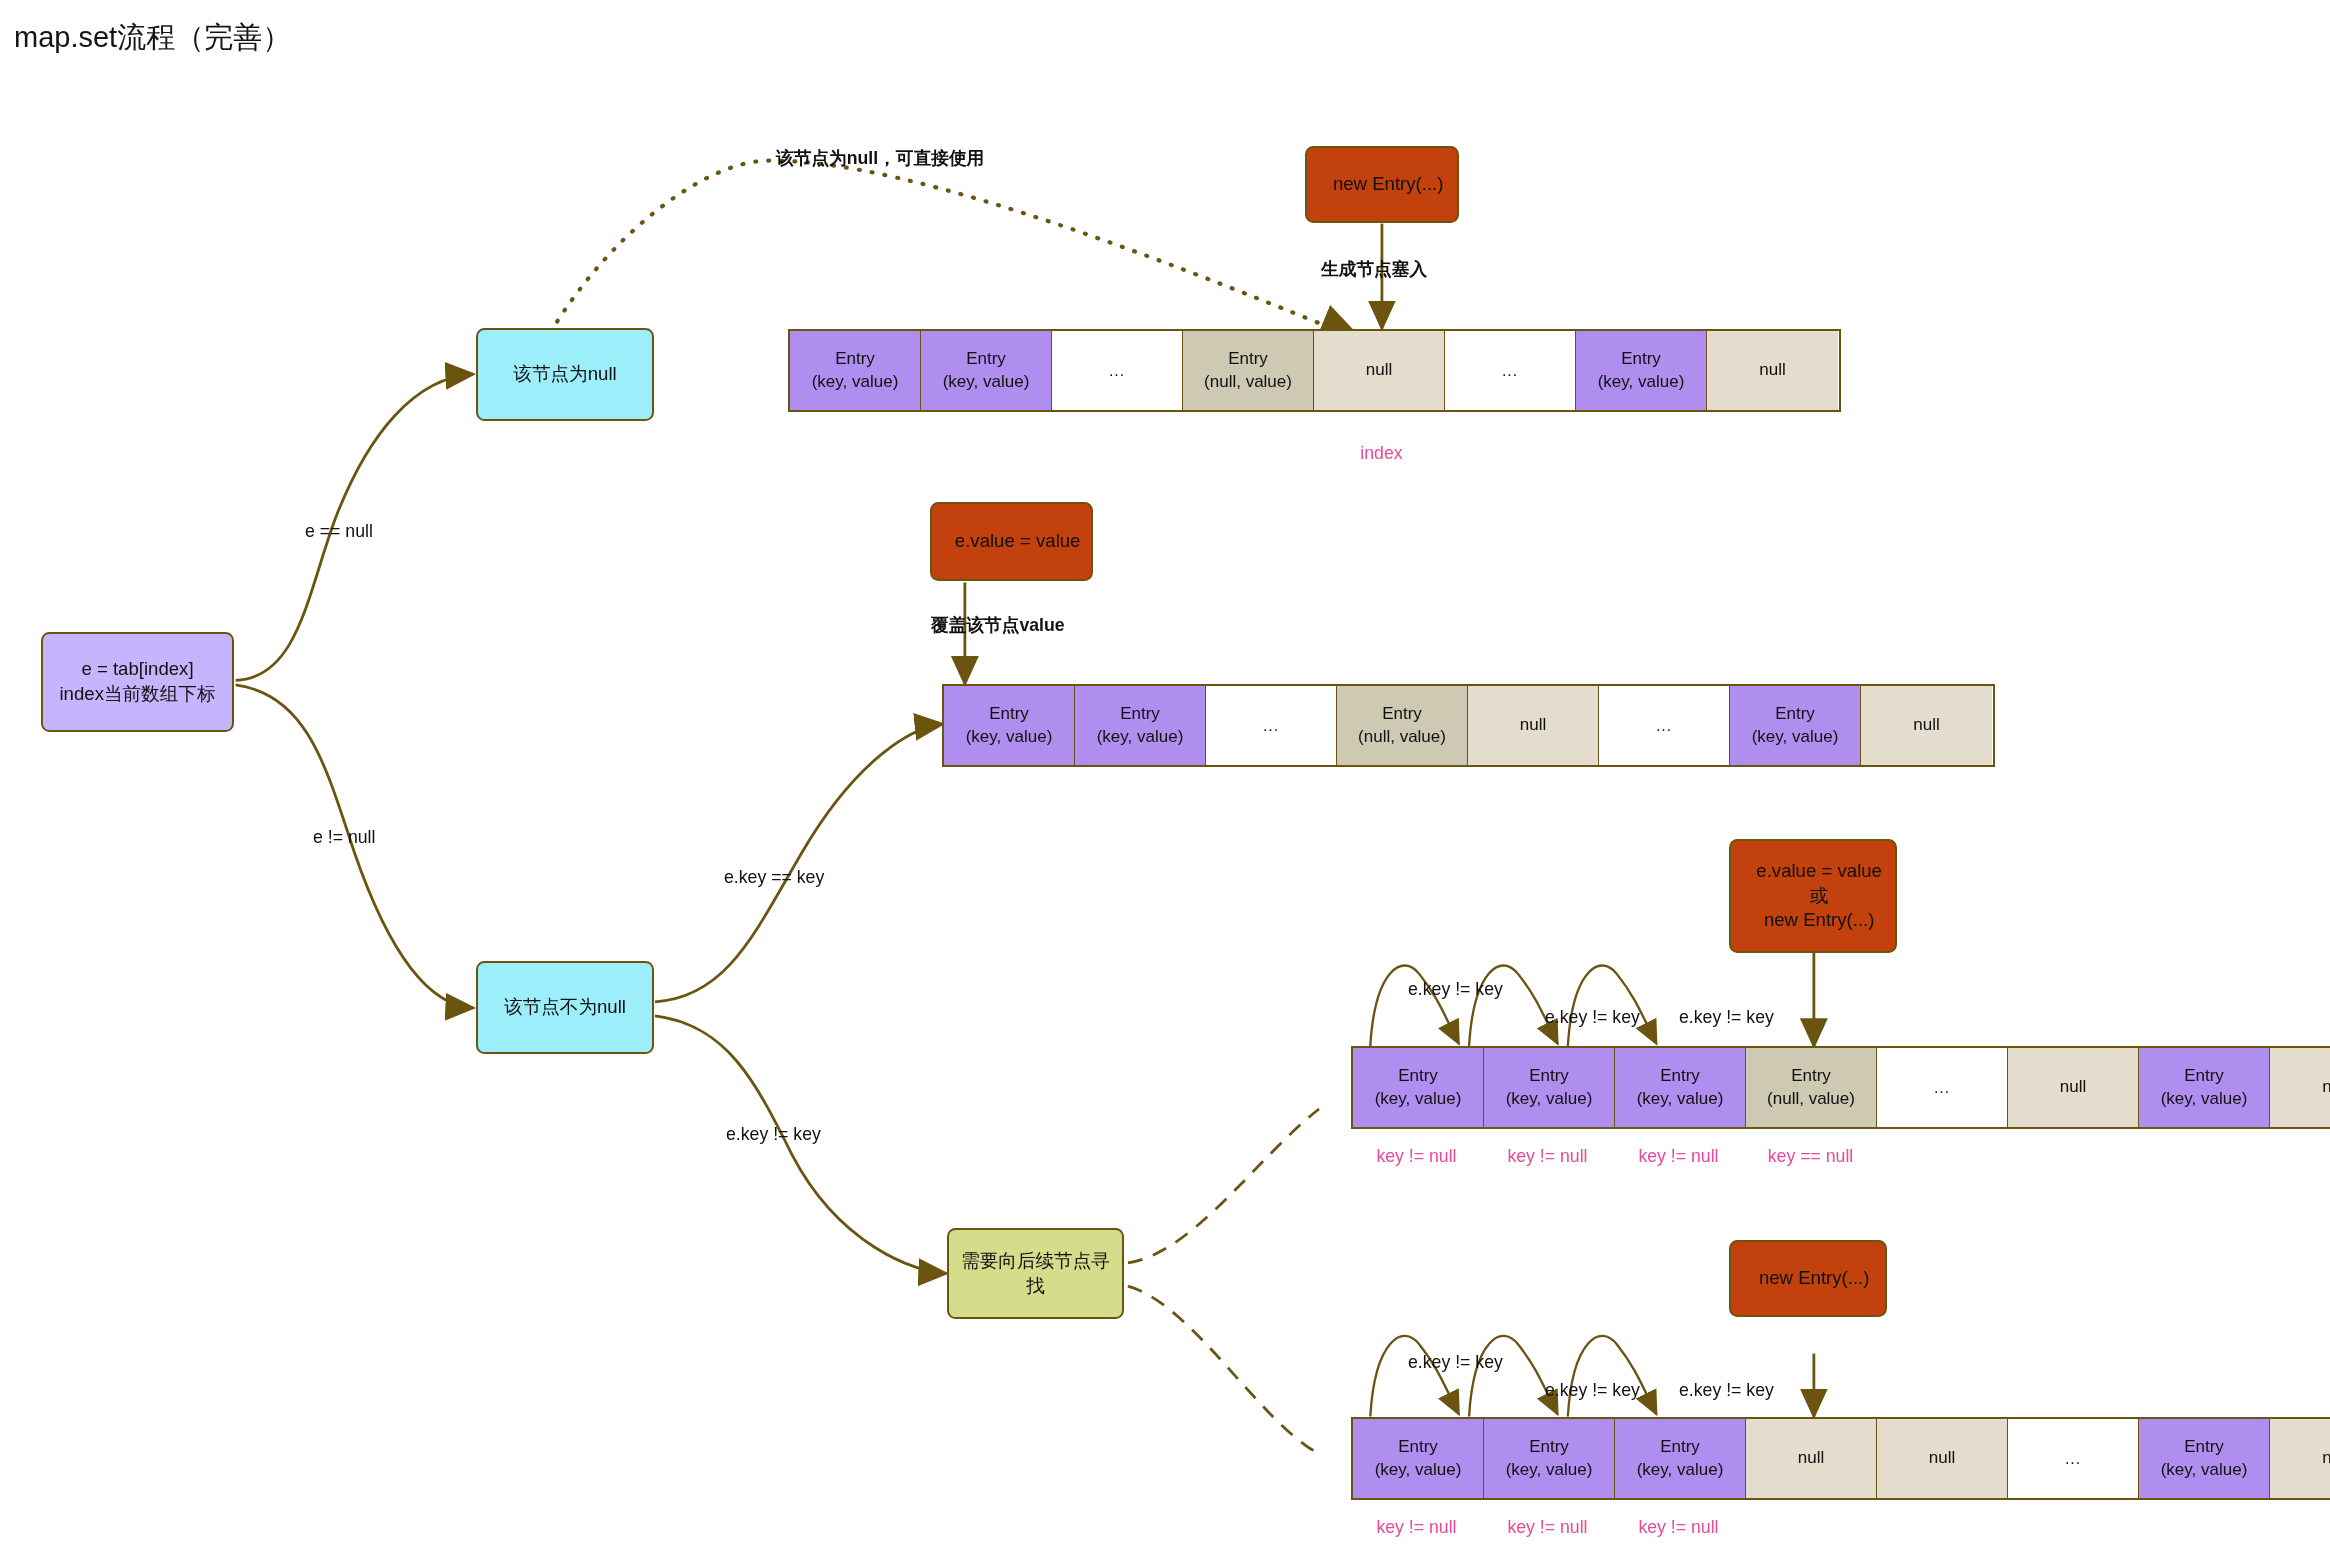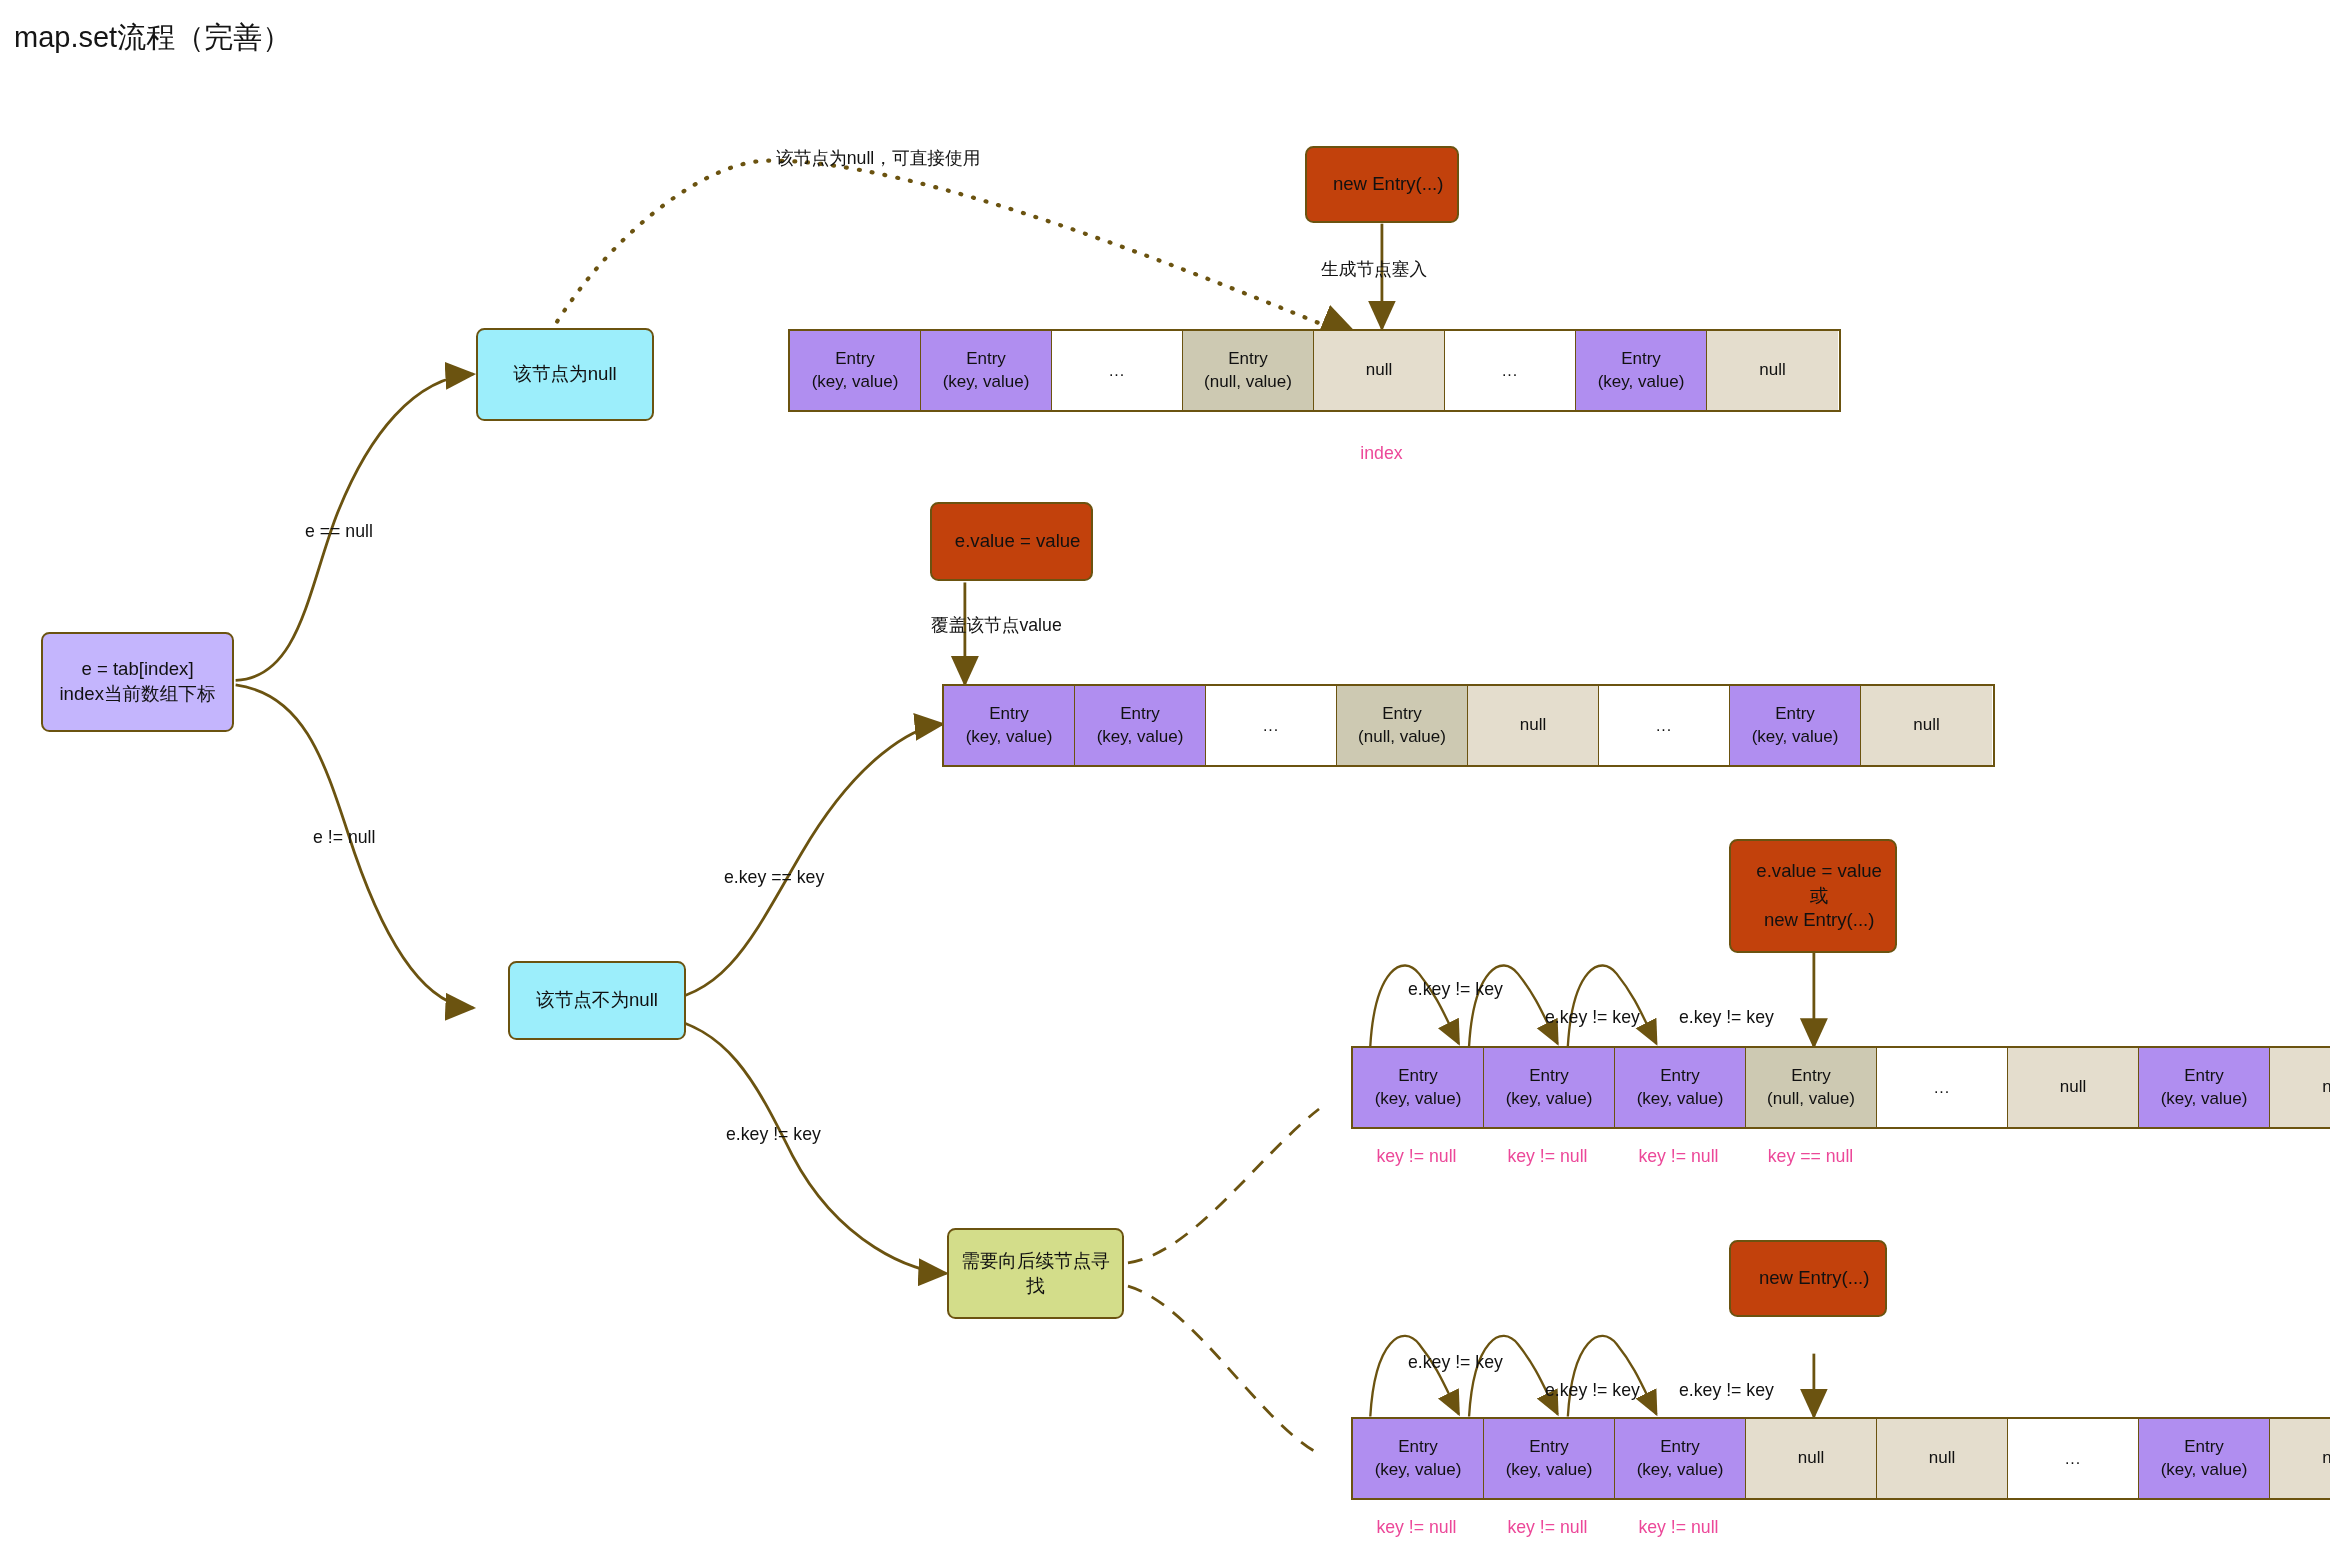--- a/index.html
+++ b/index.html
@@ -47,21 +47,21 @@
   .n-olive{background:#d3dd8a;}
 
   
   .elabel{
     position:absolute;
     font-size:17.7px;
     color:#111;
     white-space:nowrap;
     line-height:1.2;
   }
-  .elabel.cn{font-size:17.7px;}
+  .elabel.cn{font-size:17.7px;font-weight:bold;}
 
   
   .array{
     position:absolute;
     display:flex;
     box-sizing:border-box;
     border:2.8px solid #6b5310;
     background:#fff;
   }
   .cell{
@@ -147,21 +147,21 @@
     <span class="lbl">
       <span>e = tab[index]</span><br>
       <span>index当前数组下标</span>
     </span>
   </div>
 
   <div class="node n-cyan" style="left:476px;top:328px;width:178px;height:93px;">
     <span class="lbl">该节点为null</span>
   </div>
 
-  <div class="node n-cyan" style="left:476px;top:961px;width:178px;height:79px;margin-left:32px;">
+  <div class="node n-cyan" style="left:476px;top:961px;width:178px;height:93px;">
     <span class="lbl">该节点不为null</span>
   </div>
 
   <div class="node n-purple" style="left:1305px;top:146px;width:154px;height:77px;">
     <span class="lbl">new Entry(...)</span>
   </div>
 
   <div class="node n-purple" style="left:930px;top:502px;width:163px;height:79px;">
     <span class="lbl">e.value = value</span>
   </div>

